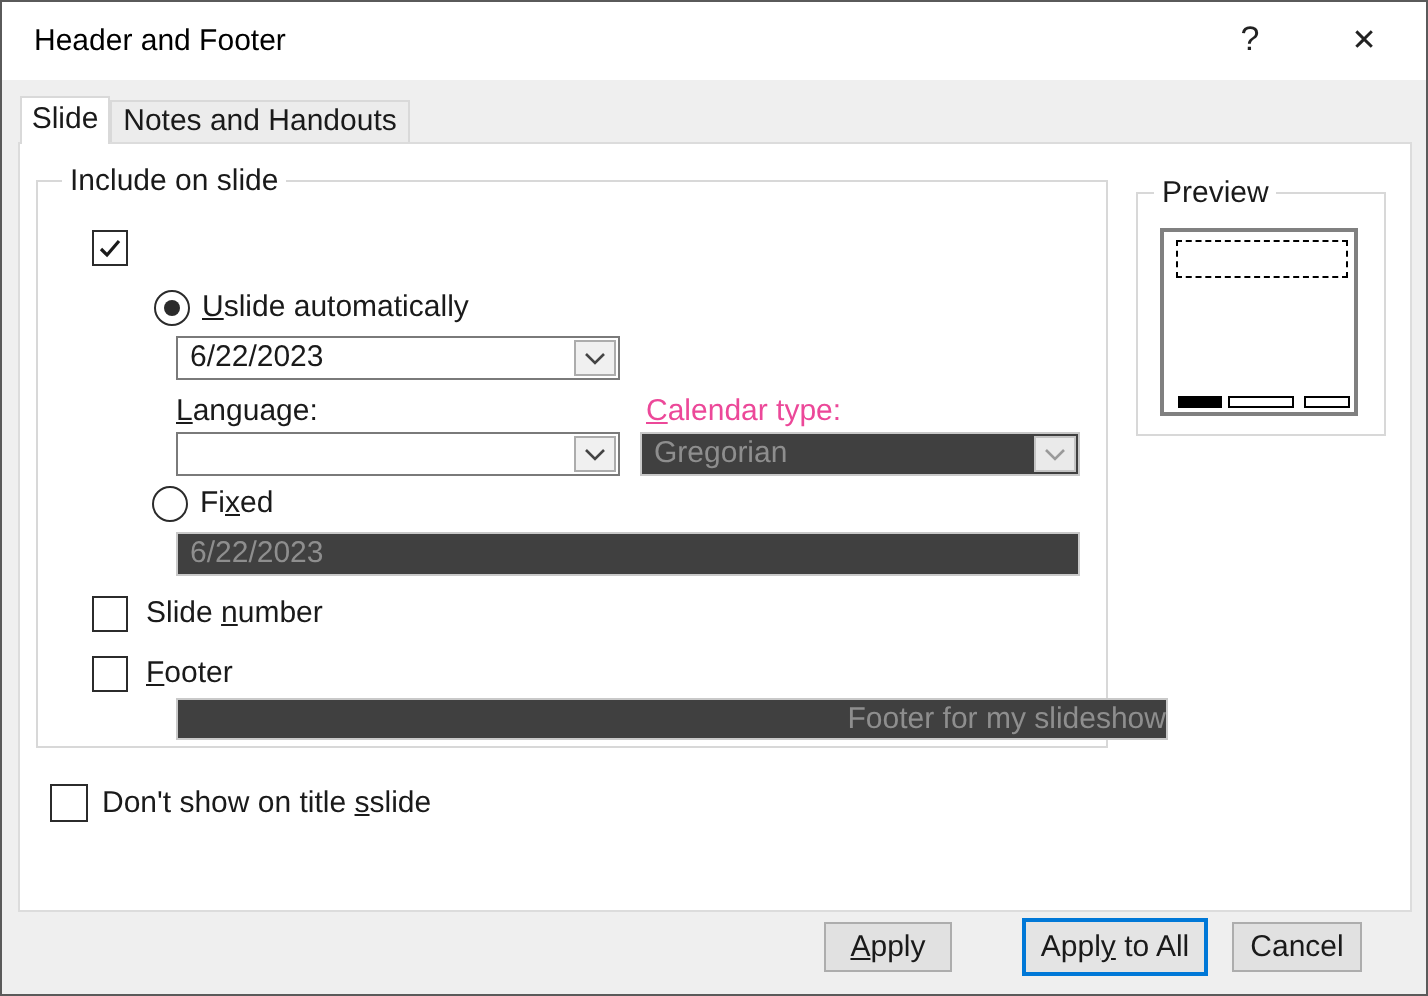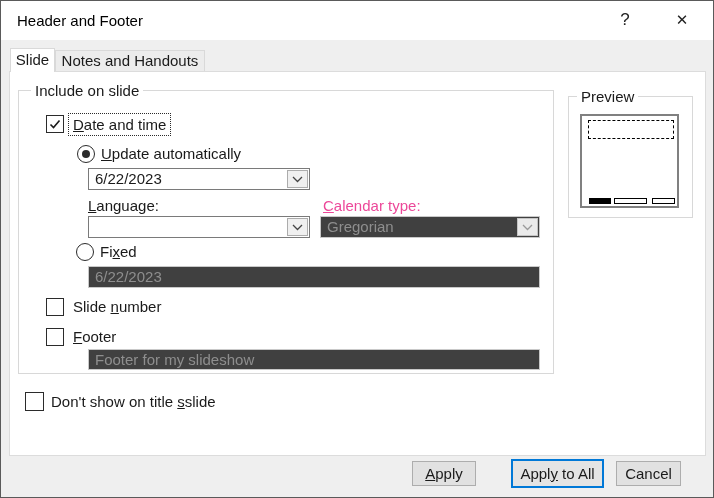--- a/index.html
+++ b/index.html
@@ -81,26 +81,25 @@
 
     <div class="group" style="left:8px;top:18px;width:536px;height:284px;">
       <span class="legend" style="left:12px;">Include on slide</span>
     </div>
 
     <span class="checkbox on" style="left:36px;top:43px;">
       <svg class="check" width="14" height="14" viewBox="0 0 14 14">
           <polyline points="2.5,7.5 5.5,10.5 11.5,3.5"></polyline>
         </svg>
     </span>
-    <span class="lbl focusrect" style="left:58px;top:41px;"><span></span><span class="u">D</span><span>ate and time</span></span>
 
     <span class="radio on" style="left:67px;top:73px;">
         <span class="dot"></span>
       </span>
-    <span class="lbl" style="left:91px;top:73px;"><span></span><span class="u">U</span><span>pdate automatically</span></span>
+    <span class="lbl" style="left:91px;top:73px;"><span></span><span class="u">U</span><span>slide automatically</span></span>
 
     <div class="combo" style="left:78px;top:96px;width:222px;">
       <span>6/22/2023</span>
       <span class="dd">
           <svg class="chevron" width="11" height="7" viewBox="0 0 11 7">
             <polyline points="1,1 5.5,5.5 10,1"></polyline>
           </svg>
         </span>
     </div>
 
@@ -129,21 +128,21 @@
 
     <span class="checkbox" style="left:36px;top:226px;">
       
     </span>
     <span class="lbl" style="left:63px;top:226px;"><span>Slide </span><span class="u">n</span><span>umber</span></span>
 
     <span class="checkbox" style="left:36px;top:256px;">
       
     </span>
     <span class="lbl" style="left:63px;top:256px;"><span></span><span class="u">F</span><span>ooter</span></span>
-    <div class="textbox disabled" style="left:78px;top:277px;width:452px;height:21px;"><span>Footer for my slideshow</span></div>
+    <div class="textbox disabled" style="left:78px;top:277px;width:496px;height:21px;text-align:right;"><span>Footer for my slideshow</span></div>
 
     <div class="group" style="left:558px;top:24px;width:125px;height:122px;">
       <span class="legend" style="left:8px;">Preview</span>
       <div class="thumb">
         <div class="dashed"></div>
         <div class="bar filled" style="left:7px;width:22px;"></div>
         <div class="bar outline" style="left:32px;width:33px;"></div>
         <div class="bar outline" style="left:70px;width:23px;"></div>
       </div>
     </div>

